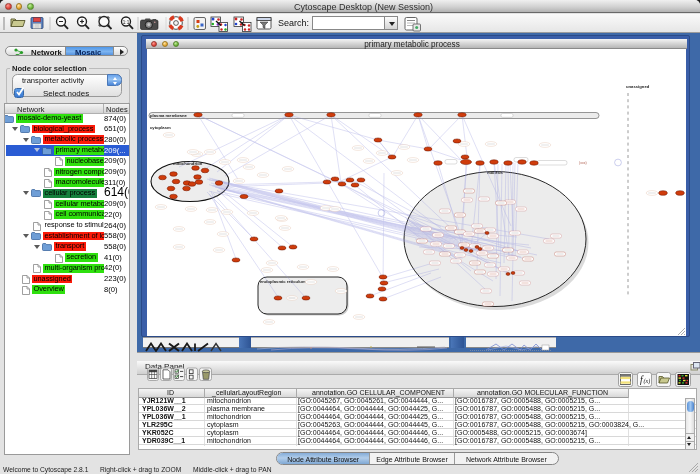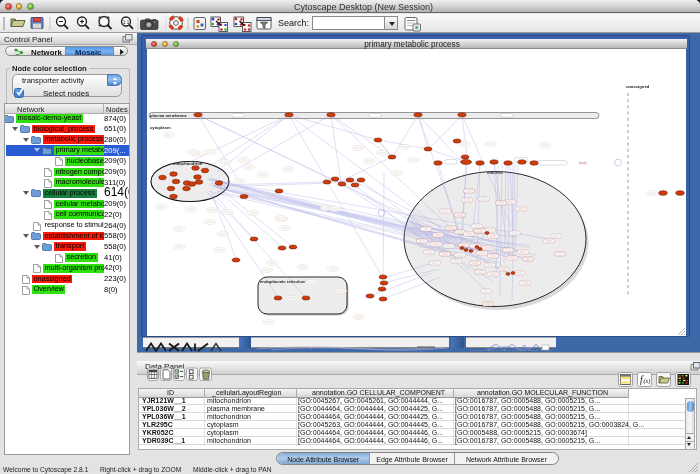--- a/index.html
+++ b/index.html
@@ -103,27 +103,20 @@
     <line x1="3" y1="7" x2="11" y2="7" stroke="#bbb" stroke-width="1"></line>
     <line x1="3" y1="9.5" x2="11" y2="9.5" stroke="#bbb" stroke-width="1"></line>
     <rect x="9" y="8" width="7.5" height="7" rx="1" fill="#e8e8e8" stroke="#555" stroke-width="0.8"></rect>
     <circle cx="12.7" cy="11.5" r="1.5" fill="#4a6"></circle>
   </svg>
 </div>
 
 <div style="position:absolute;left:137px;top:33px;width:563px;height:319px;background:#3e69a8;"></div>
 
 <div style="position:absolute;left:0;top:33px;width:137px;height:425px;background:#e3e3e3;">
-  <div style="position:absolute;left:0;top:0;width:137px;height:12px;background:linear-gradient(#fafafa,#cfcfcf);border-bottom:1px solid #aaa;">
-    <div style="position:absolute;left:4px;top:2px;font-size:8px;color:#222;">Control Panel</div>
-    <svg style="position:absolute;left:122px;top:1px" width="11" height="10">
-          <rect x="1" y="2.5" width="6.5" height="5.5" fill="none" stroke="#777" stroke-width="1"></rect>
-          <rect x="3.5" y="0.5" width="6.5" height="5.5" fill="#dde6f2" stroke="#777" stroke-width="1"></rect>
-        </svg>
-  </div>
 
   <div style="position:absolute;left:5px;top:13px;width:123px;height:9.5px;border:1px solid #8a8a8a;border-radius:5px;background:linear-gradient(#fff,#dcdcdc);overflow:hidden;">
     <div style="position:absolute;left:58.5px;top:0;width:49px;height:9.5px;background:linear-gradient(#4f97e8,#7db4f0 45%,#3e7fd6);border-left:1px solid #8a8a8a;border-right:1px solid #8a8a8a;"></div>
     <svg style="position:absolute;left:8px;top:1px" width="10" height="9">
           <circle cx="2" cy="2" r="1.6" fill="#2a9e2a"></circle>
           <circle cx="7.5" cy="4.5" r="1.6" fill="#2a9e2a"></circle>
           <circle cx="3" cy="7.5" r="1.6" fill="#2a9e2a"></circle>
           <path d="M2 2 L7.5 4.5 L3 7.5" stroke="#2a9e2a" stroke-width="0.8" fill="none"></path>
         </svg>
     <div style="position:absolute;left:25px;top:0.5px;font-size:7.8px;font-weight:bold;color:#111;">Network</div>

